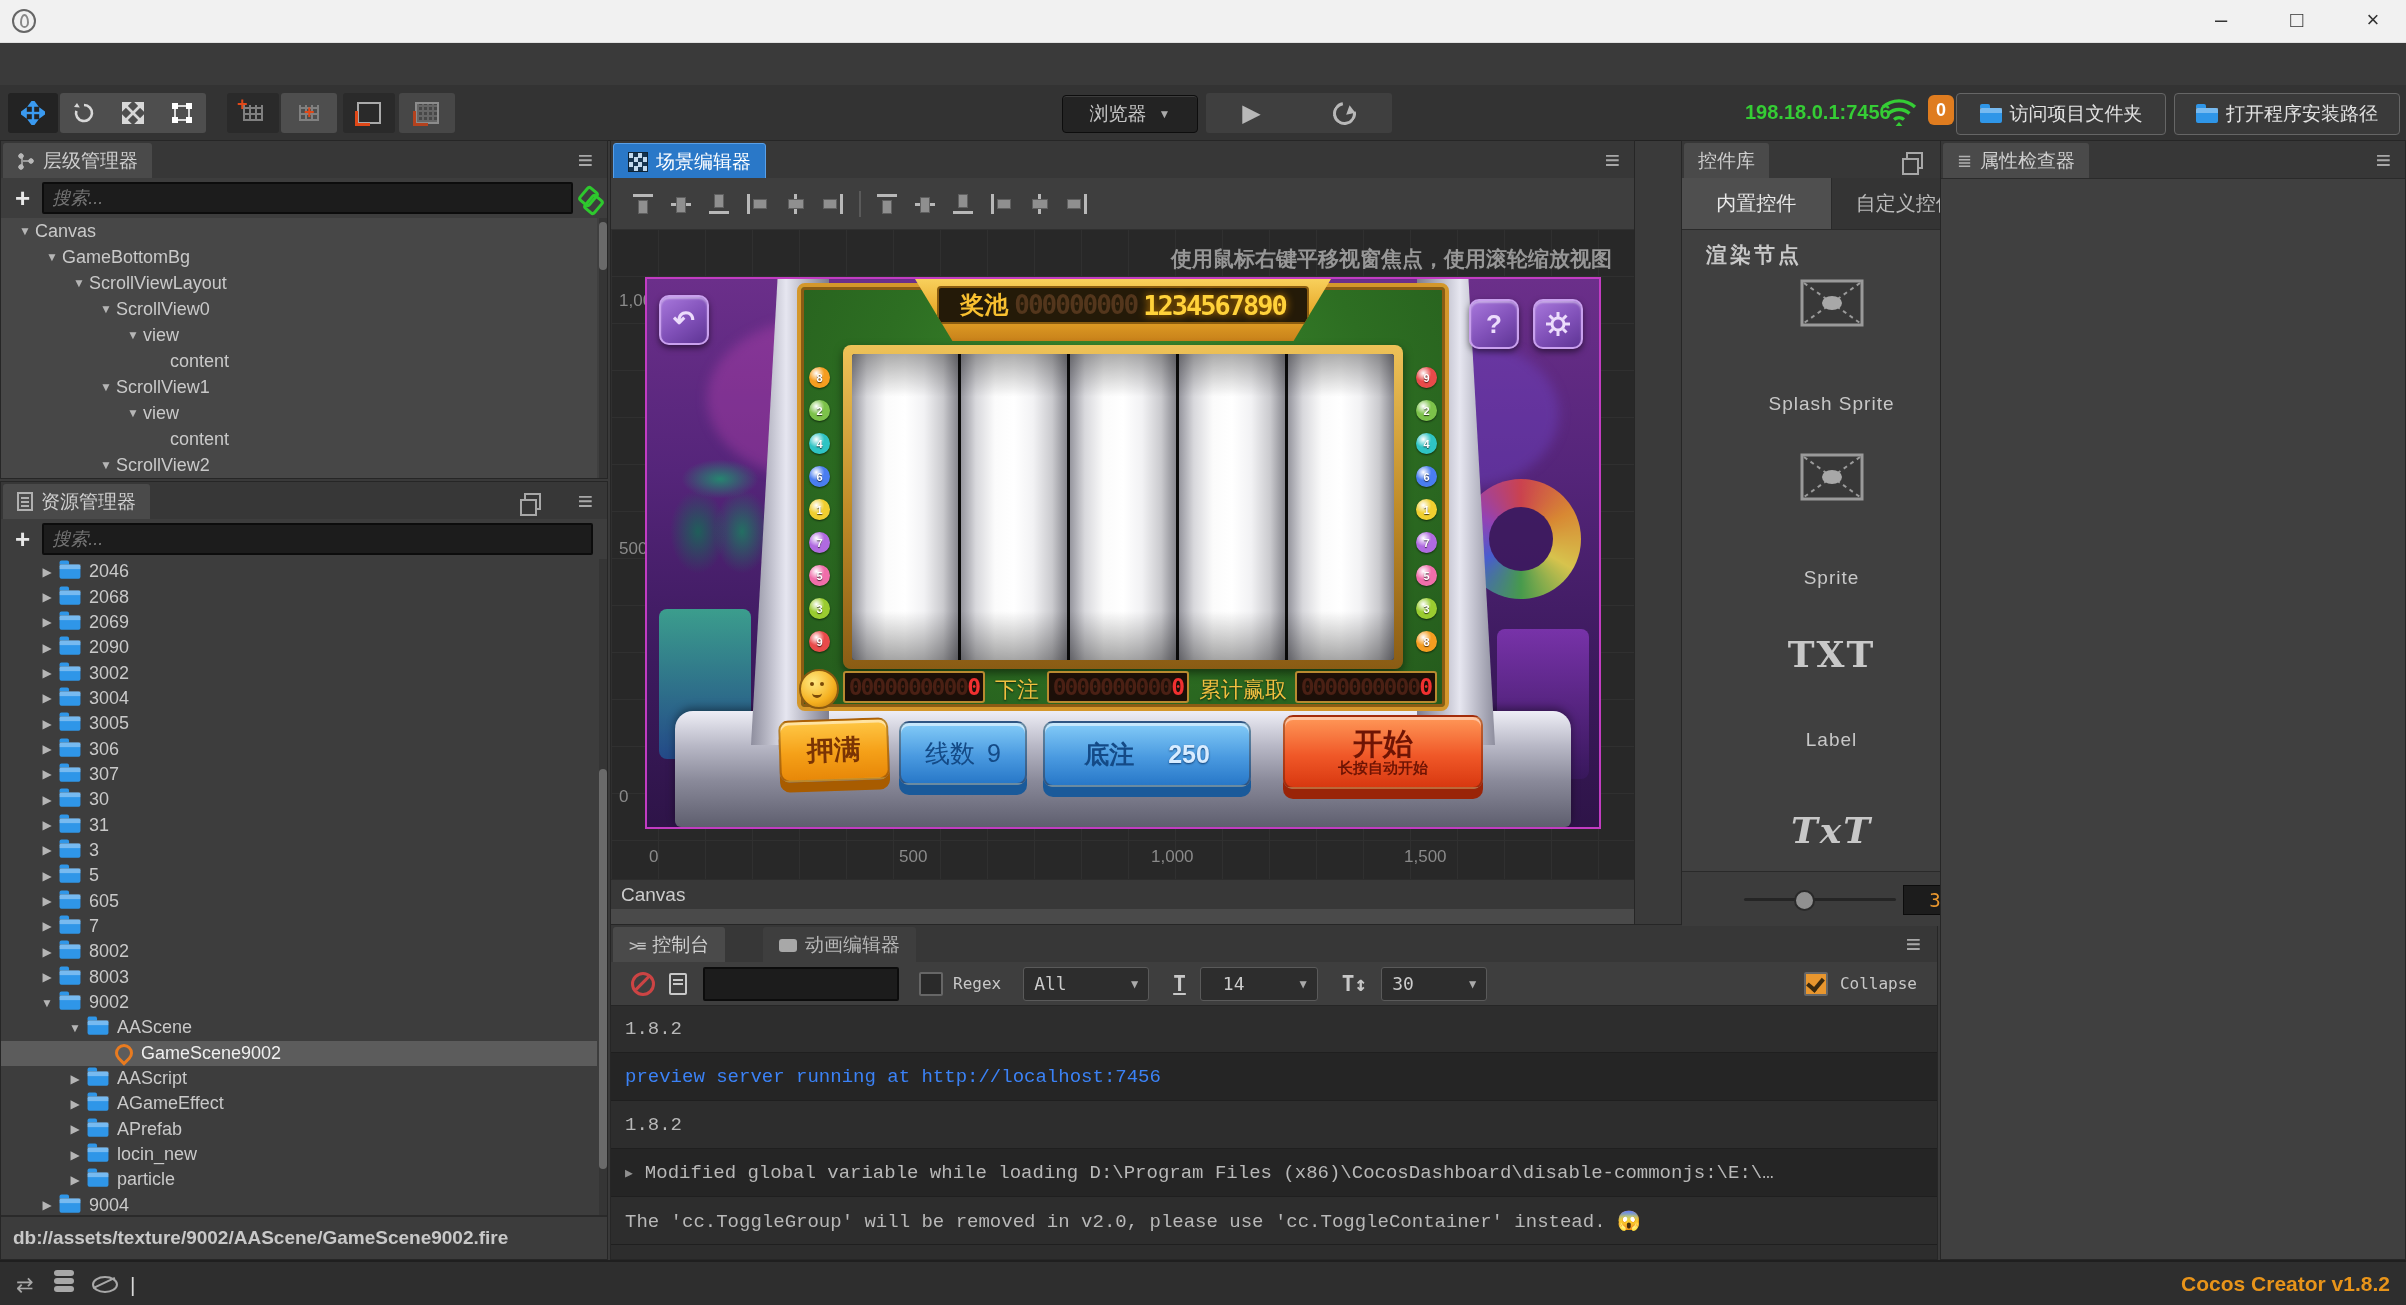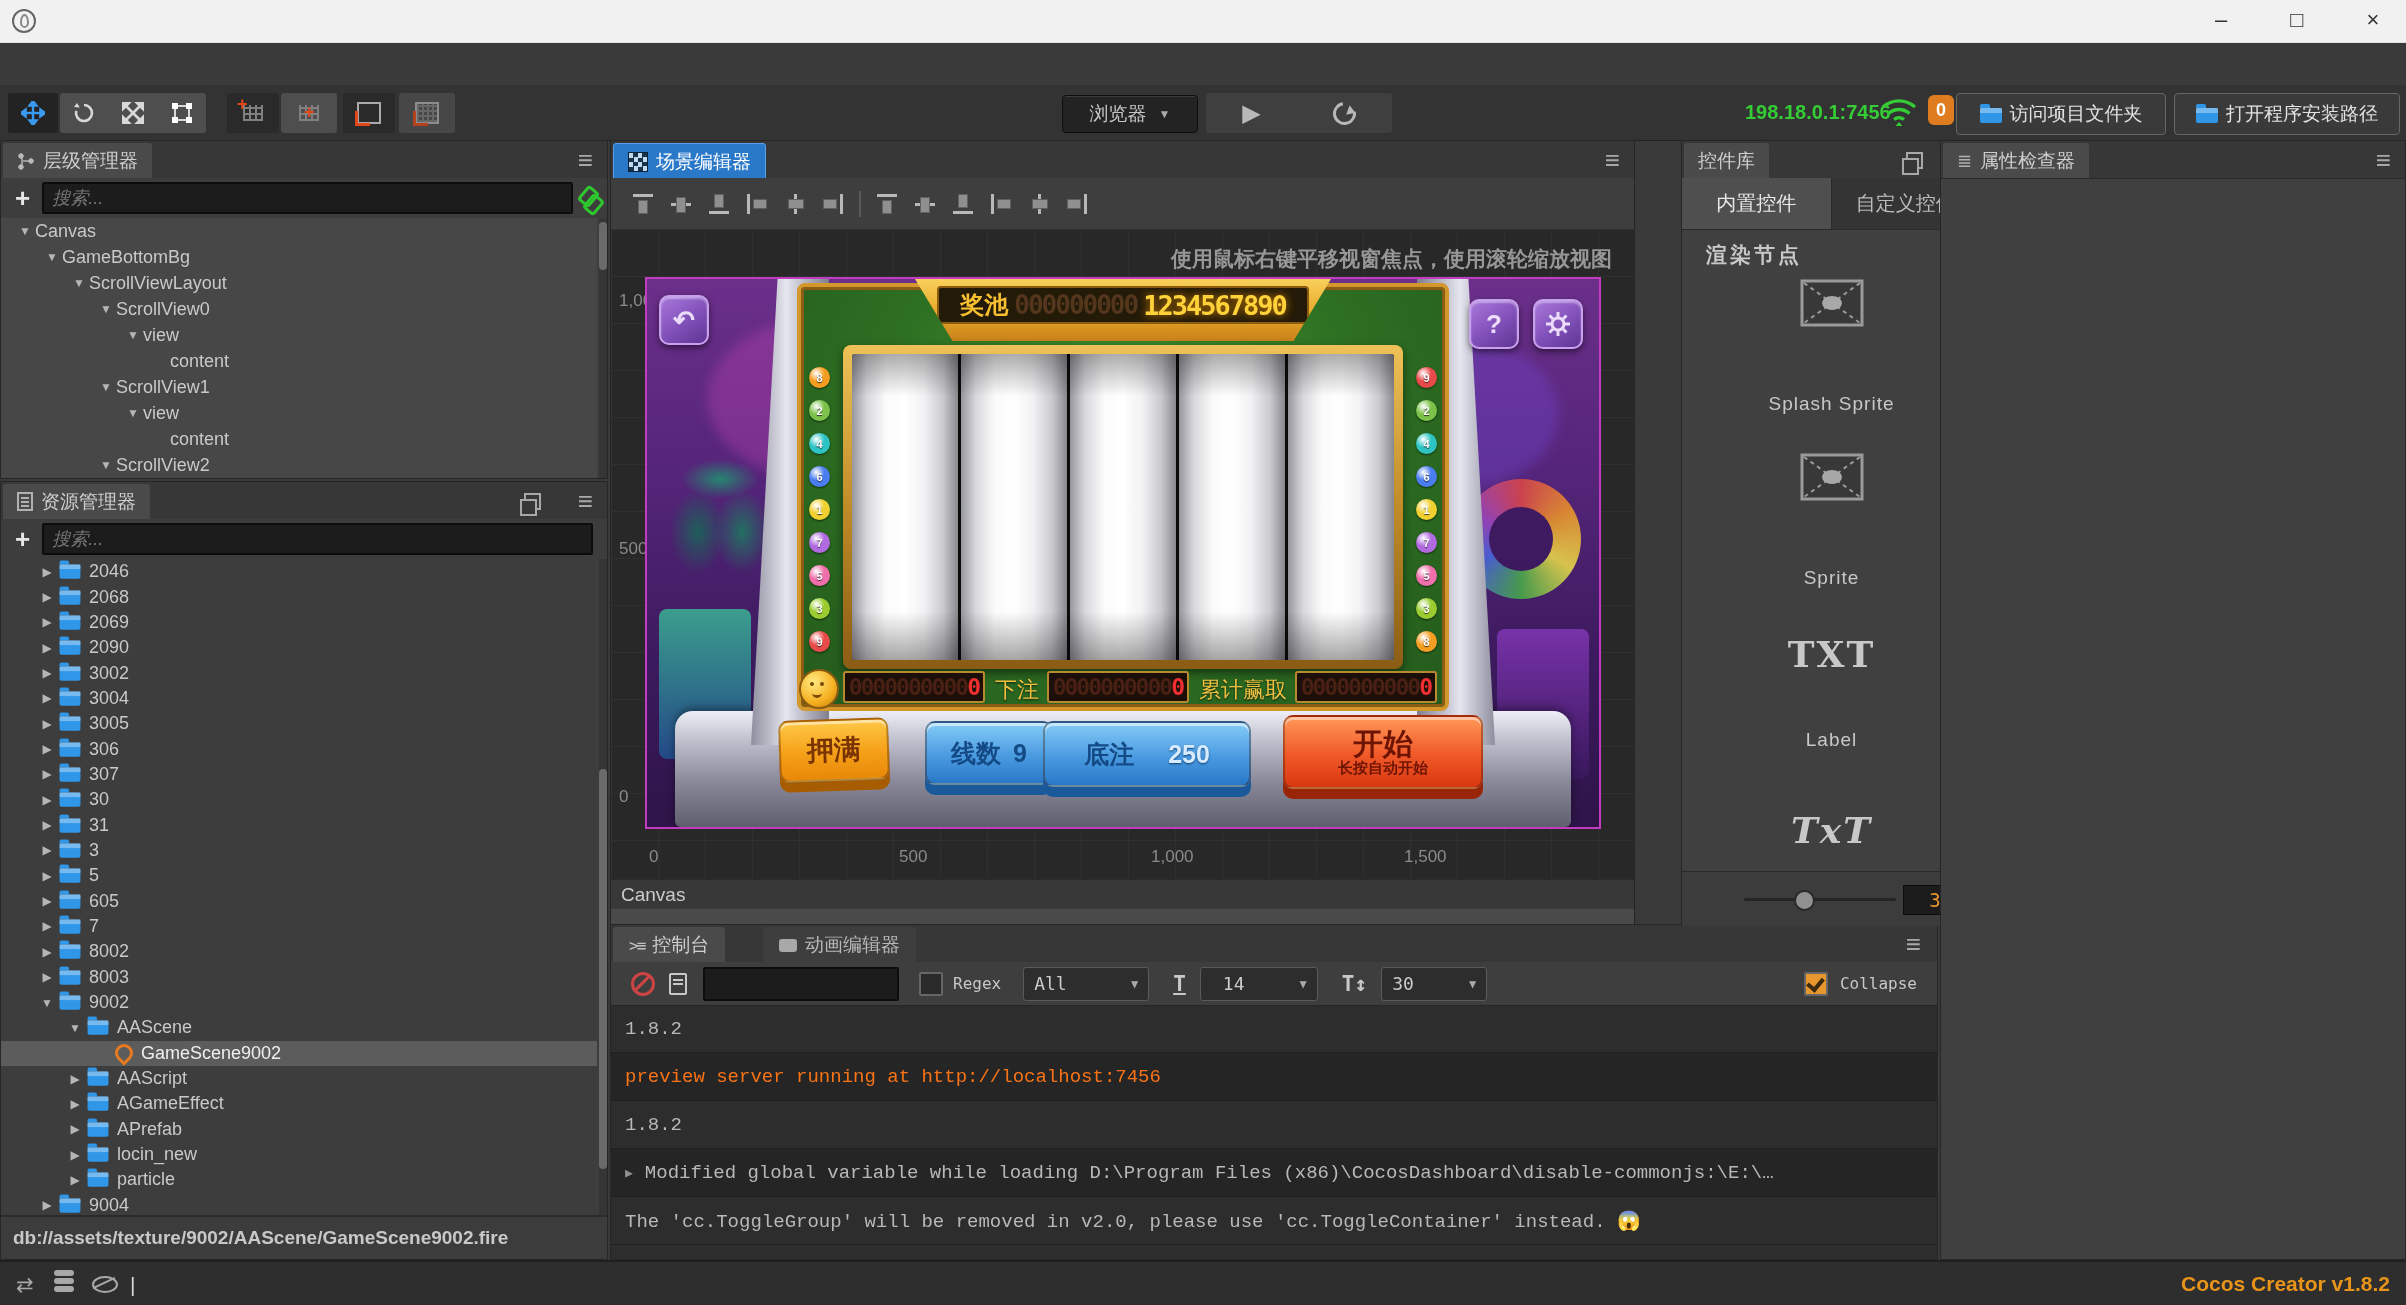--- a/index.html
+++ b/index.html
@@ -163,21 +163,21 @@
      background:radial-gradient(circle at 35% 30%,#ffe980,#f5b020 60%,#c07808);}
   #gs-coin::before{content:'';position:absolute;left:9px;top:11px;width:4px;height:4px;border-radius:50%;background:#7a4a08;box-shadow:10px 0 0 #7a4a08;}
   #gs-coin::after{content:'';position:absolute;left:11px;top:17px;width:10px;height:7px;border-bottom:3px solid #7a4a08;border-radius:50%;}
   .game-btn{position:absolute;border-radius:10px;display:flex;align-items:center;justify-content:center;
      box-sizing:border-box;border:2px solid rgba(60,20,0,.35);}
   #btn-allin{left:132px;top:440px;width:110px;height:62px;transform:rotate(-2deg);
      background:linear-gradient(180deg,#ffc846 0%,#f5a018 55%,#e88808 100%);
      box-shadow:0 10px 0 #a85c00,inset 0 3px 0 rgba(255,255,255,.5);color:#7a3404;font-size:27px;font-weight:bold;}
   #btn-lines{left:252px;top:442px;width:128px;height:64px;
      background:linear-gradient(180deg,#84ccf8 0%,#4a9ae0 55%,#2878c8 100%);
-     box-shadow:0 10px 0 #1a5a9a,inset 0 3px 0 rgba(255,255,255,.55);color:#144a86;font-size:25px;font-weight:bold;gap:12px;margin-left:26px;}
+     box-shadow:0 10px 0 #1a5a9a,inset 0 3px 0 rgba(255,255,255,.55);color:#144a86;font-size:25px;font-weight:normal;gap:12px;}
   #btn-base{left:396px;top:442px;width:208px;height:66px;
      background:linear-gradient(180deg,#84ccf8 0%,#4a9ae0 55%,#2878c8 100%);
      box-shadow:0 10px 0 #1a5a9a,inset 0 3px 0 rgba(255,255,255,.55);color:#144a86;font-size:25px;font-weight:bold;gap:34px;}
   #btn-base .val{color:#d8ecff;text-shadow:0 1px 2px rgba(0,40,90,.8);}
   #btn-start{left:636px;top:436px;width:200px;height:74px;flex-direction:column;line-height:1.05;
      background:linear-gradient(180deg,#ff9858 0%,#f05828 55%,#d83810 100%);
      box-shadow:0 10px 0 #9a2408,inset 0 3px 0 rgba(255,255,255,.45);color:#6e1404;}
   #btn-start .t1{font-size:30px;font-weight:bold;}
   #btn-start .t2{font-size:15px;font-weight:bold;}
   
@@ -197,21 +197,21 @@
   .cbox.on::after{content:'';position:absolute;left:4px;top:1px;width:7px;height:12px;border-right:4px solid #3a2a10;border-bottom:4px solid #3a2a10;transform:rotate(40deg);}
   .dropdown{height:32px;background:#2d2d2d;border:1px solid #5a5a5a;border-radius:3px;color:#cccccc;font-size:18px;
      display:flex;align-items:center;justify-content:space-between;padding:0 10px;gap:10px;}
   .dd-caret{font-size:12px;color:#aaa;}
   .t-ico{color:#c8c8c8;font-size:21px;font-weight:bold;}
   #console-logs{position:absolute;left:0;right:0;top:80px;bottom:0;overflow:hidden;
      font-family:Liberation Mono, monospace;font-size:19px;color:#b8b8b8;}
   .log-row{height:47px;display:flex;align-items:center;padding-left:14px;border-bottom:1px solid #1f1f1f;white-space:nowrap;overflow:hidden;}
   .log-row:nth-child(even){background:#252525;}
   .log-row .larrow{color:#909090;font-size:13px;margin-right:12px;}
-  .log-success{color:#f97316;}
+  .log-success{color:#3b82f6;}
   
   #widgets-panel{left:1637px;top:140px;width:301px;height:784px;background:#404040;margin-left:44px;}
   #widget-subtabs{position:absolute;left:0;right:0;top:37px;height:51px;display:flex;border-bottom:1px solid #2a2a2a;background:#343434;}
   .wtab{flex:1;display:flex;align-items:center;justify-content:center;font-size:20px;color:#bbb;border-right:1px solid #2a2a2a;}
   .wtab.active{background:#4f4f4f;color:#e8e8e8;}
   #widget-section{position:absolute;left:24px;top:100px;font-size:21px;font-weight:bold;color:#c8c8c8;letter-spacing:3px;}
   .witem{position:absolute;left:0;width:100%;display:flex;justify-content:center;}
   .wlabel{font-size:19px;color:#c8c8c8;letter-spacing:1px;}
   .txt-glyph{font-family:"DejaVu Serif",serif;font-size:36px;font-weight:bold;color:#c8c8c8;letter-spacing:2px;}
   .txt-italic{font-style:italic;}

